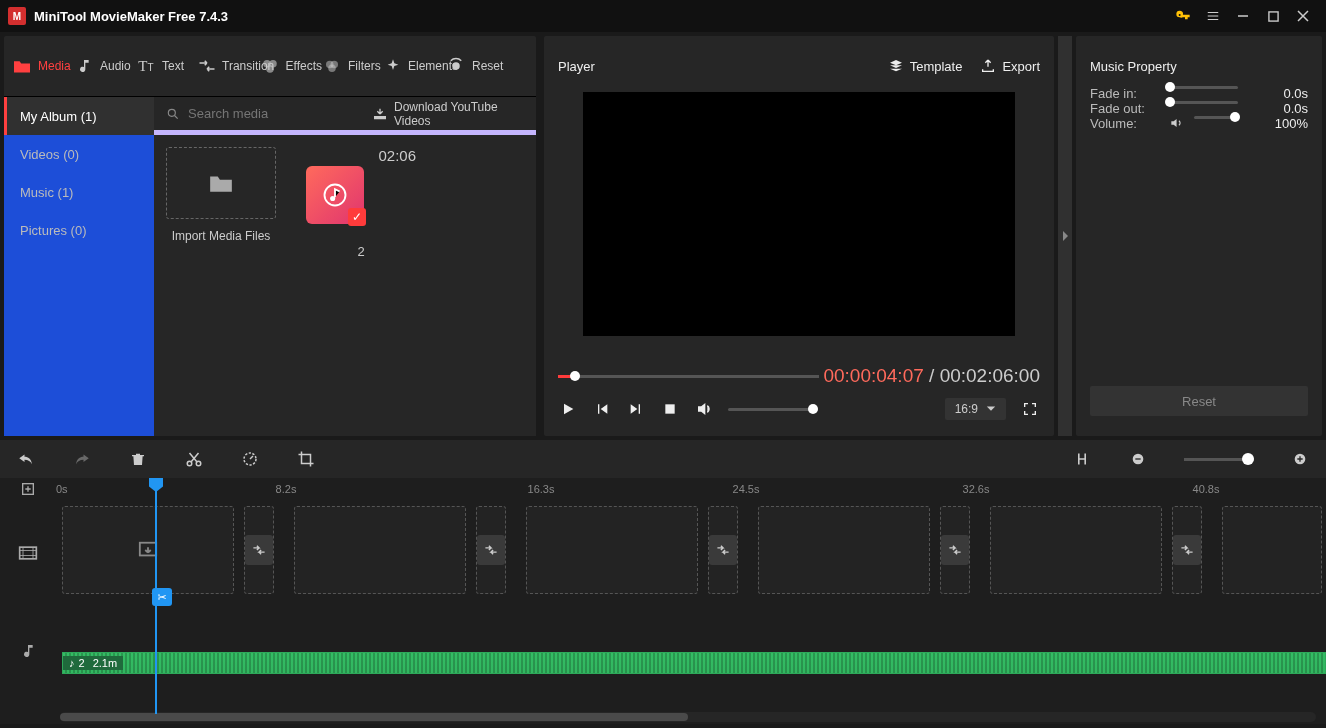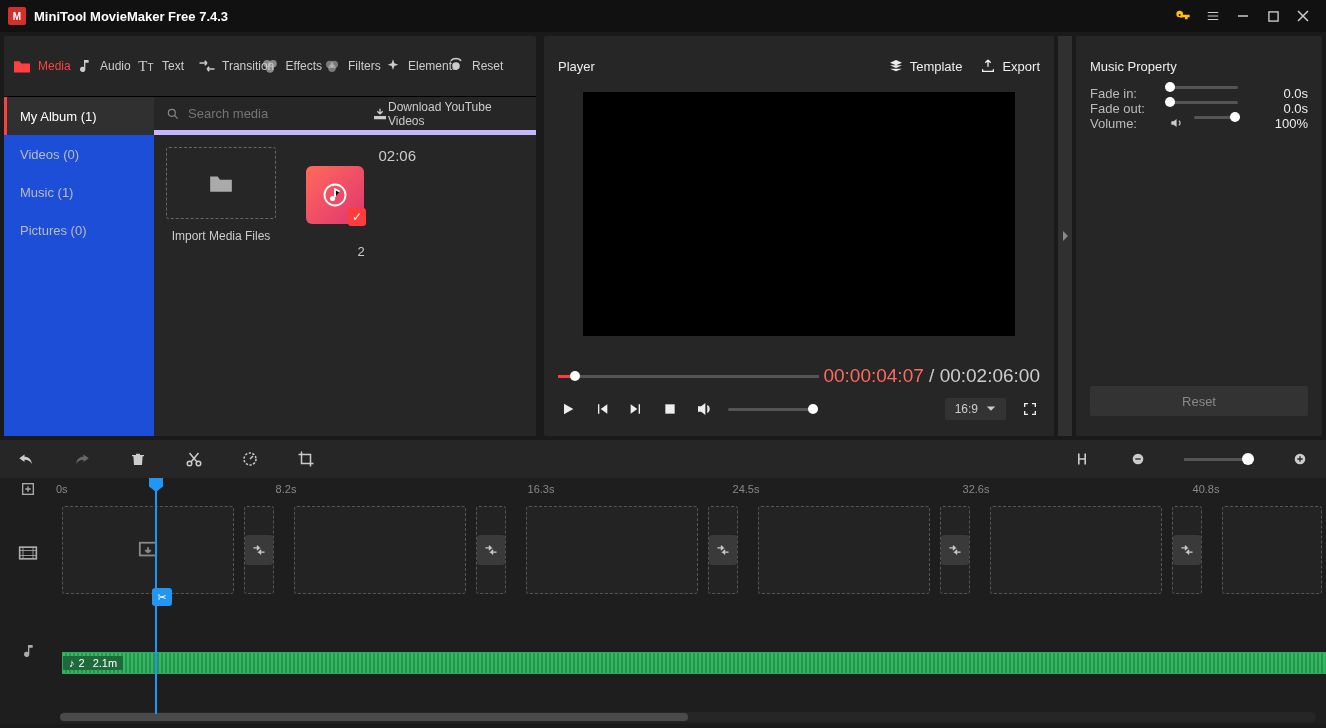--- a/index.html
+++ b/index.html
@@ -16,21 +16,21 @@
 .tab { width:62px; display:flex; align-items:center; gap:6px; color:#ccc; cursor:pointer; font-size:12px; }
 .tab.active { color:#ff4040; }
 .tab .ticon { width:20px; height:20px; display:flex; align-items:center; justify-content:center; }
 .leftbody { flex:1; display:flex; background:#1e1e1e; border-top:1px solid #000; }
 .sidebar { width:150px; background:#1d4ed8; }
 .sideitem { height:38px; display:flex; align-items:center; padding-left:16px; font-size:13px; color:#bbb; cursor:pointer; }
 .sideitem.active { background:#303030; color:#fff; border-left:3px solid #ff4040; padding-left:13px; }
 .content { flex:1; background:#262626; display:flex; flex-direction:column; }
 .searchrow { height:38px; display:flex; align-items:center; padding:0 12px; gap:8px; border-bottom:5px solid #c4b5fd; }
 .searchrow input { background:transparent; border:none; color:#999; outline:none; flex:1; font-size:13px; }
-.ytlink { display:flex; align-items:center; font-size:12px; color:#ccc; cursor:pointer; }
+.ytlink { display:flex; align-items:center; gap:6px; font-size:12px; color:#ccc; cursor:pointer; }
 .thumbs { display:flex; padding:12px; gap:30px; }
 .thumb { display:flex; flex-direction:column; align-items:center; gap:10px; }
 .importbox { width:110px; height:72px; border:1px dashed #666; border-radius:3px; display:flex; align-items:center; justify-content:center; cursor:pointer; color:#999; }
 .thumb .lbl { font-size:12px; color:#ccc; }
 .musicthumb { width:58px; height:58px; border-radius:6px; background:linear-gradient(135deg,#ff6a5c,#e0356f); display:flex; align-items:center; justify-content:center; position:relative; }
 .musicthumb .check { position:absolute; right:-2px; bottom:-2px; width:18px; height:18px; background:#ff3b3b; border-radius:3px; display:flex; align-items:center; justify-content:center; color:#fff; font-size:12px; }
 .thumbwrap { width:110px; display:flex; flex-direction:column; }
 .durline { display:flex; justify-content:flex-end; font-size:15px; color:#ccc; margin-bottom:2px;}
 .thumbwrap .row2 { display:flex; }
 .player { flex:1; display:flex; flex-direction:column; padding:10px 14px; }

